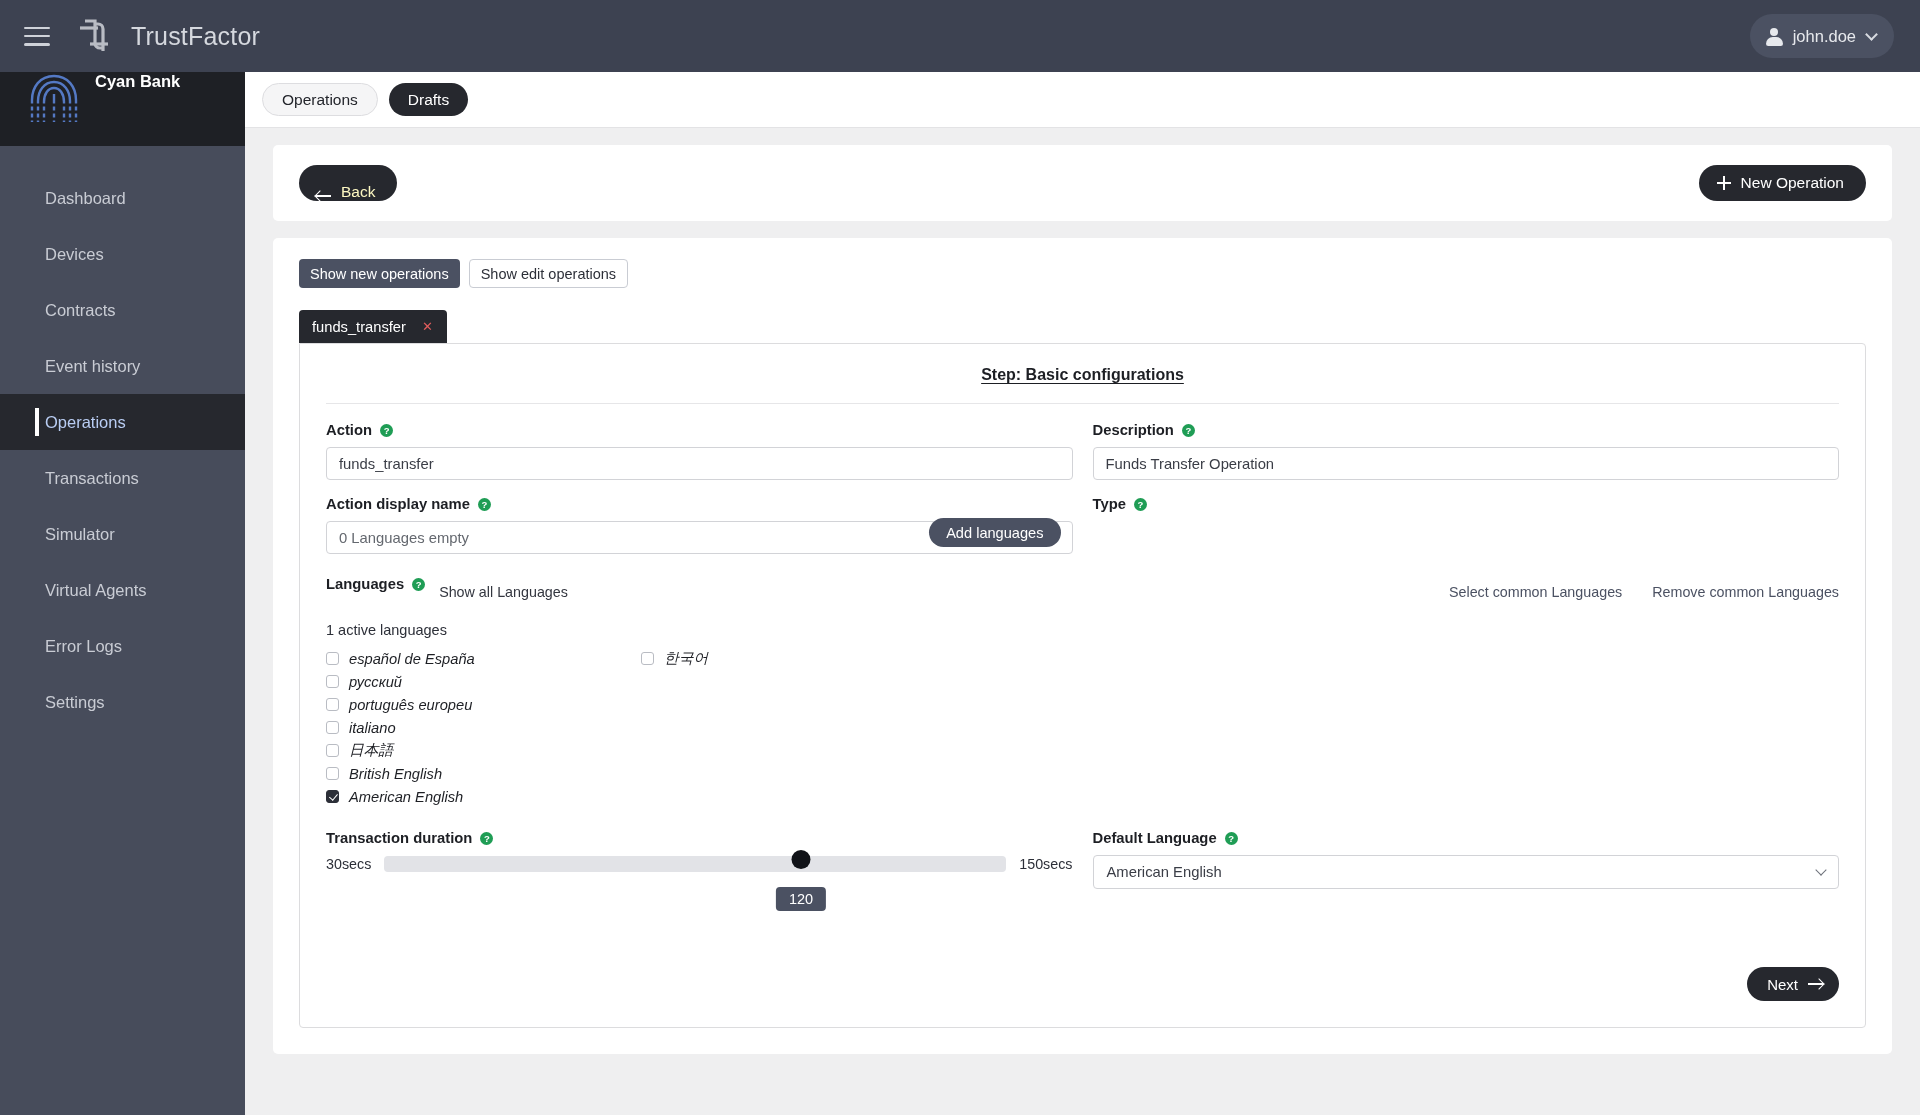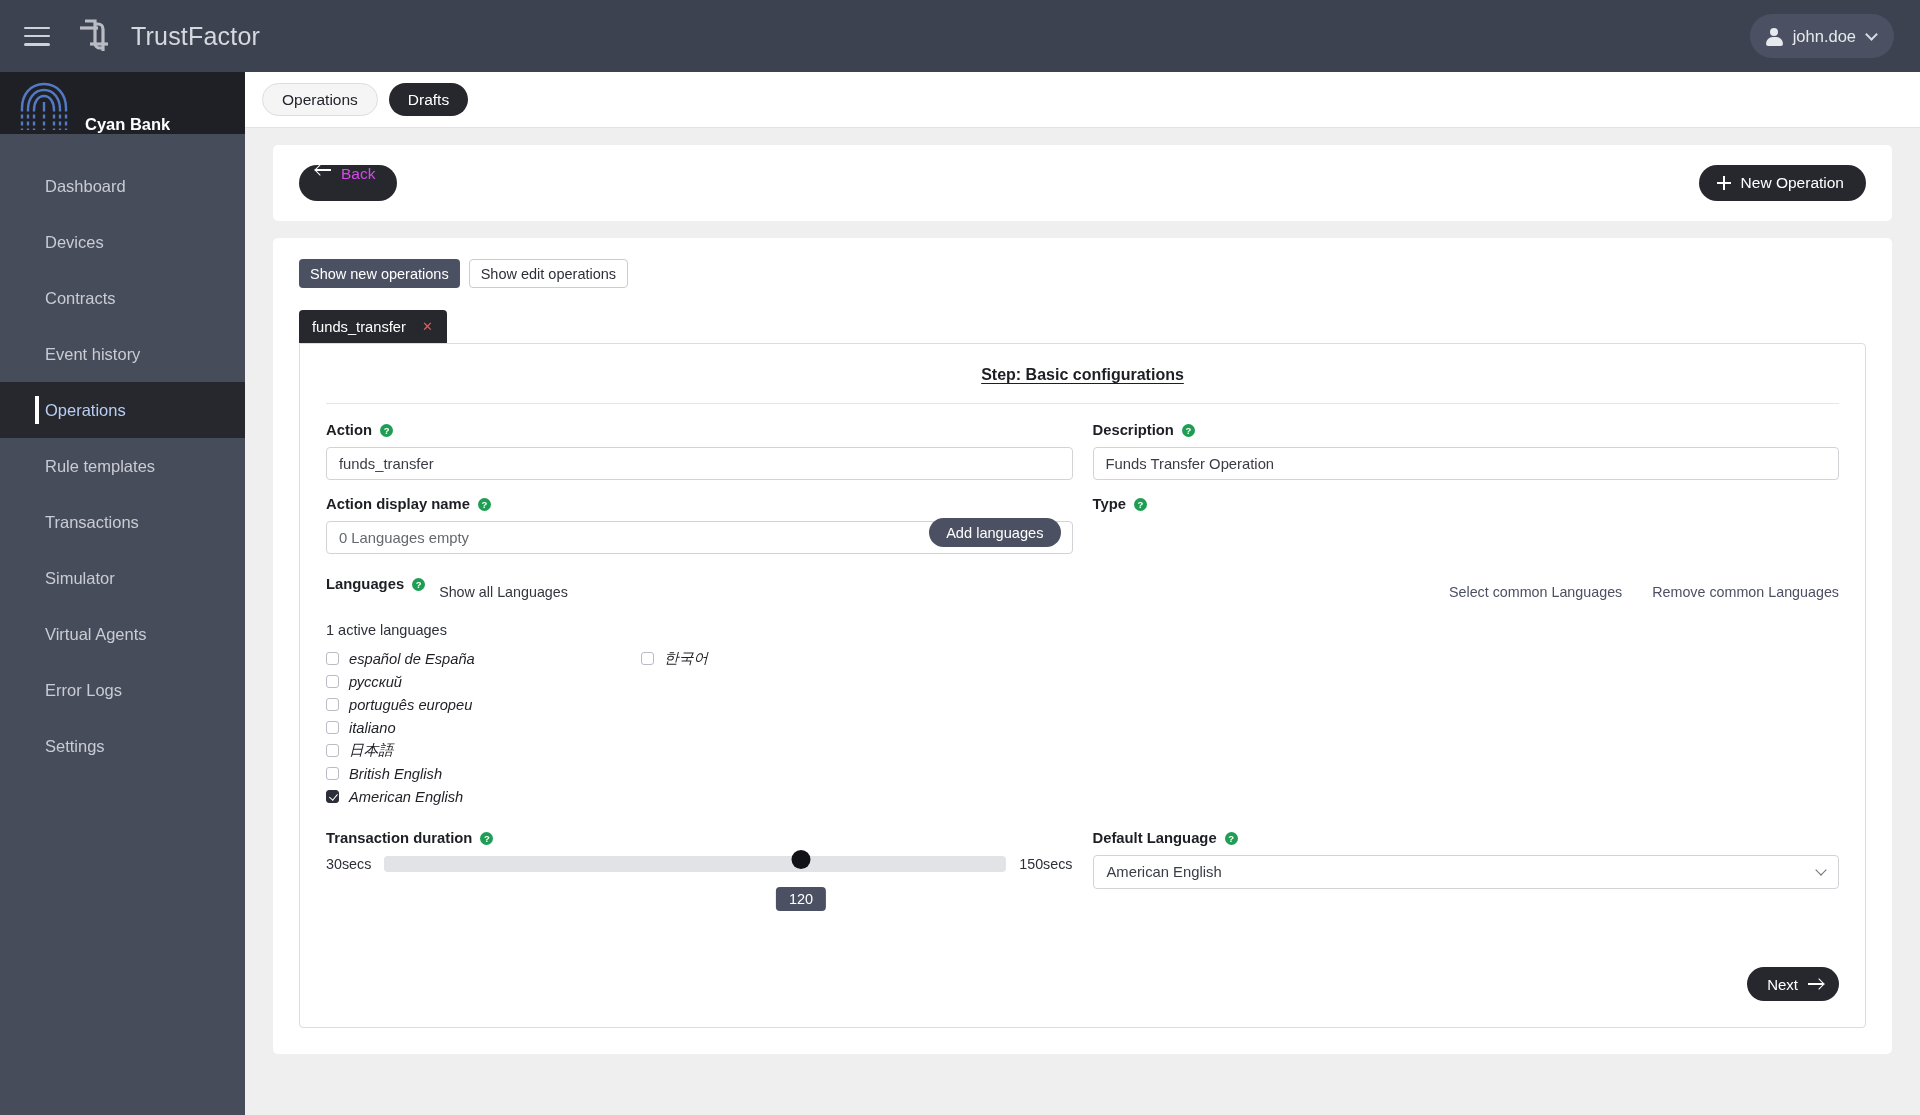--- a/index.html
+++ b/index.html
@@ -28,21 +28,21 @@
   .user-icon::before { content:""; position:absolute; left:4.5px; top:0; width:8px; height:8px;
     background:#e7e9ed; border-radius:50%; }
   .user-icon::after { content:""; position:absolute; left:0; top:9.5px; width:17px; height:9px;
     background:#e7e9ed; border-radius:9px 9px 3px 3px; }
   .user-name { color: #e7e9ed; font-size: 16.5px; }
   .chev { width: 9px; height: 9px; border-right: 2px solid #d8dbe1; border-bottom: 2px solid #d8dbe1;
     transform: rotate(45deg); margin-left: 11px; margin-top: -4px; }
 
   
   .sidebar { position: absolute; top: 72px; left: 0; width: 245px; height: 1043px; background: #474c5b; }
-  .sb-head { height: 62px; background: #1e2025; display: flex; align-items: flex-end; padding-left: 18px; }
+  .sb-head { height: 74px; background: #1e2025; display: flex; align-items: flex-start; padding-left: 28px; }
   .cyan-logo { width: 52px; height: 54px; position: relative; overflow: hidden; }
   .cyan-logo svg { display: block; }
   .sb-brand { color: #ffffff; font-size: 16.5px; font-weight: bold; margin-left: 15px; }
   .sb-nav { padding-top: 24px; }
   .sb-item { height: 56px; display: flex; align-items: center; padding-left: 45px;
     color: #c9ccd4; font-size: 16.5px; cursor: pointer; position: relative; }
   .sb-item.active { background: #26282e; color: #b9cdf3; }
   .sb-item.active::before { content:""; position: absolute; left: 35px; top: 14px;
     width: 3.5px; height: 28px; background: #ffffff; }
 
@@ -51,22 +51,22 @@
   .tabbar { height: 56px; background: #ffffff; display: flex; align-items: center; padding-left: 17px;
     border-bottom: 1px solid #e3e3e5; }
   .pill { height: 33px; border-radius: 17px; display: flex; align-items: center; padding: 0 19px;
     font-size: 15.5px; cursor: pointer; }
   .pill.light { background: #f5f5f6; border: 1px solid #dddde0; color: #23252b; }
   .pill.dark { background: #26282e; color: #ffffff; margin-left: 11px; }
 
   .card { background: #ffffff; border-radius: 5px; margin: 17px 28px 0 28px; }
   .card-top { height: 76px; display: flex; align-items: center; justify-content: space-between;
     padding: 0 26px; }
-  .btn-back { height: 36px; border-radius: 18px; background: #26282e; color: #d946ef; font-size: 15.5px;
-    display: flex; align-items: flex-start; padding: 0 22px 0 17px; cursor: pointer; }
+  .btn-back { height: 36px; border-radius: 18px; background: #26282e; color: #fef9c3; font-size: 15.5px;
+    display: flex; align-items: flex-end; padding: 0 22px 0 17px; cursor: pointer; }
   .arrow-l { width: 15px; height: 10px; position: relative; margin-right: 10px; }
   .arrow-l::before { content:""; position:absolute; top:4px; left:0; width:15px; height:1.8px; background:#fff; }
   .arrow-l::after { content:""; position:absolute; top:1.3px; left:0; width:7px; height:7px;
     border-left:1.8px solid #fff; border-bottom:1.8px solid #fff; transform: rotate(45deg); }
   .btn-new { height: 36px; border-radius: 18px; background: #26282e; color: #fff; font-size: 15.5px;
     display: flex; align-items: center; padding: 0 22px 0 18px; cursor: pointer; }
   .plus { width: 14px; height: 14px; position: relative; margin-right: 10px; }
   .plus::before { content:""; position:absolute; top:6px; left:0; width:14px; height:2px; background:#fff; }
   .plus::after  { content:""; position:absolute; left:6px; top:0; width:2px; height:14px; background:#fff; }
 
@@ -183,21 +183,20 @@
       </svg>
     </div>
     <div class="sb-brand">Cyan Bank</div>
   </div>
   <div class="sb-nav">
     <div class="sb-item">Dashboard</div>
     <div class="sb-item">Devices</div>
     <div class="sb-item">Contracts</div>
     <div class="sb-item">Event history</div>
     <div class="sb-item active">Operations</div>
-    <div class="sb-item">Rule templates</div>
     <div class="sb-item">Transactions</div>
     <div class="sb-item">Simulator</div>
     <div class="sb-item">Virtual Agents</div>
     <div class="sb-item">Error Logs</div>
     <div class="sb-item">Settings</div>
   </div>
 </div>
 
 <div class="main">
 

